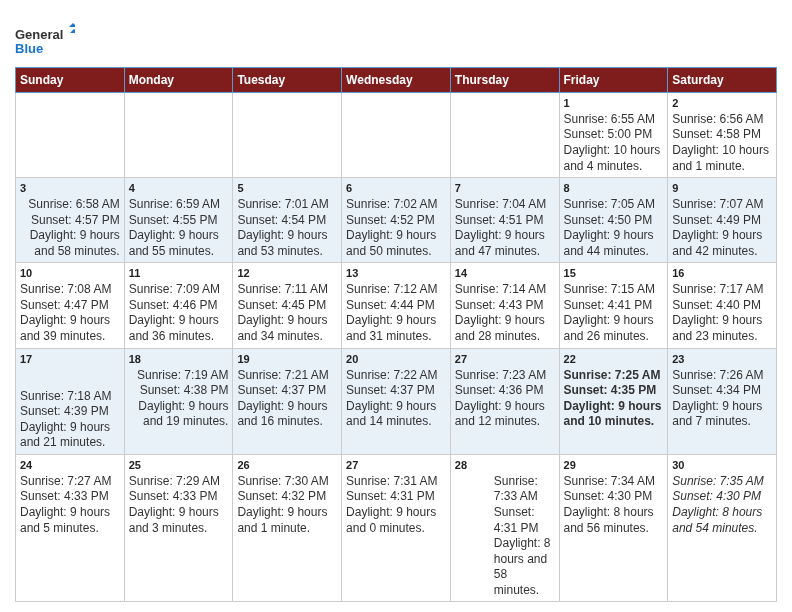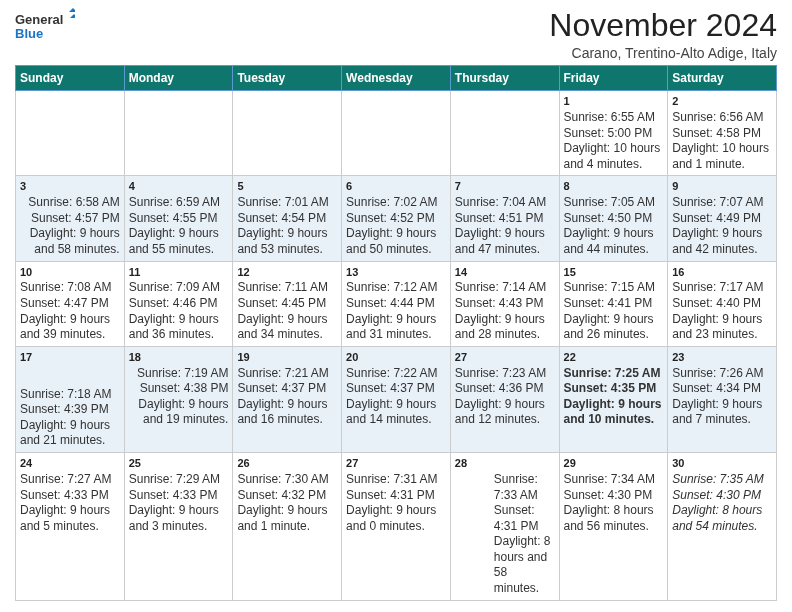--- a/index.html
+++ b/index.html
@@ -5,21 +5,21 @@
     * { margin: 0; padding: 0; box-sizing: border-box; }
     body {
       font-family: Arial, sans-serif;
       background: #fff;
       width: 792px;
       height: 612px;
       overflow: hidden;
     }
     .container {
       width: 792px;
-      padding: 8px 15px 10px 15px;
+      padding: 23px 15px 10px 15px;
     }
     .header-row {
       display: flex;
       justify-content: space-between;
       align-items: flex-start;
       margin-bottom: 4px;
     }
     .logo {
       display: flex;
       align-items: center;
@@ -38,21 +38,21 @@
       font-size: 14px;
       color: #444;
       margin-top: 2px;
     }
     table {
       width: 100%;
       border-collapse: collapse;
       table-layout: fixed;
     }
     thead tr th {
-      background-color: #0f766e;
+      background-color: #7f1d1d;
       color: #fff;
       font-size: 12px;
       font-weight: bold;
       padding: 5px 4px;
       text-align: left;
       border: 1px solid #5a9ad0;
     }
     tbody tr {
       height: 80px;
     }
@@ -87,24 +87,20 @@
 <div class="container">
   <div class="header-row">
     <div class="logo">
     <svg width="60" height="40" viewBox="0 0 60 40" xmlns="http://www.w3.org/2000/svg">
       <text x="0" y="16" font-size="13" font-weight="bold" fill="#333" font-family="Arial">General</text>
       <text x="0" y="30" font-size="13" font-weight="bold" fill="#1a75c9" font-family="Arial">Blue</text>
       <polygon points="54,4 62,4 58,0" fill="#1a75c9"></polygon>
       <polygon points="55,10 63,10 59,6" fill="#1a75c9"></polygon>
     </svg>
   </div>
-    <div class="title-section">
-      <div class="month-title">November 2024</div>
-      <div class="subtitle">Carano, Trentino-Alto Adige, Italy</div>
-    </div>
   </div>
 
   <table>
     <thead>
       <tr id="dow-row">
       <th>Sunday</th>
           <th>Monday</th>
           <th>Tuesday</th>
           <th>Wednesday</th>
           <th>Thursday</th>

